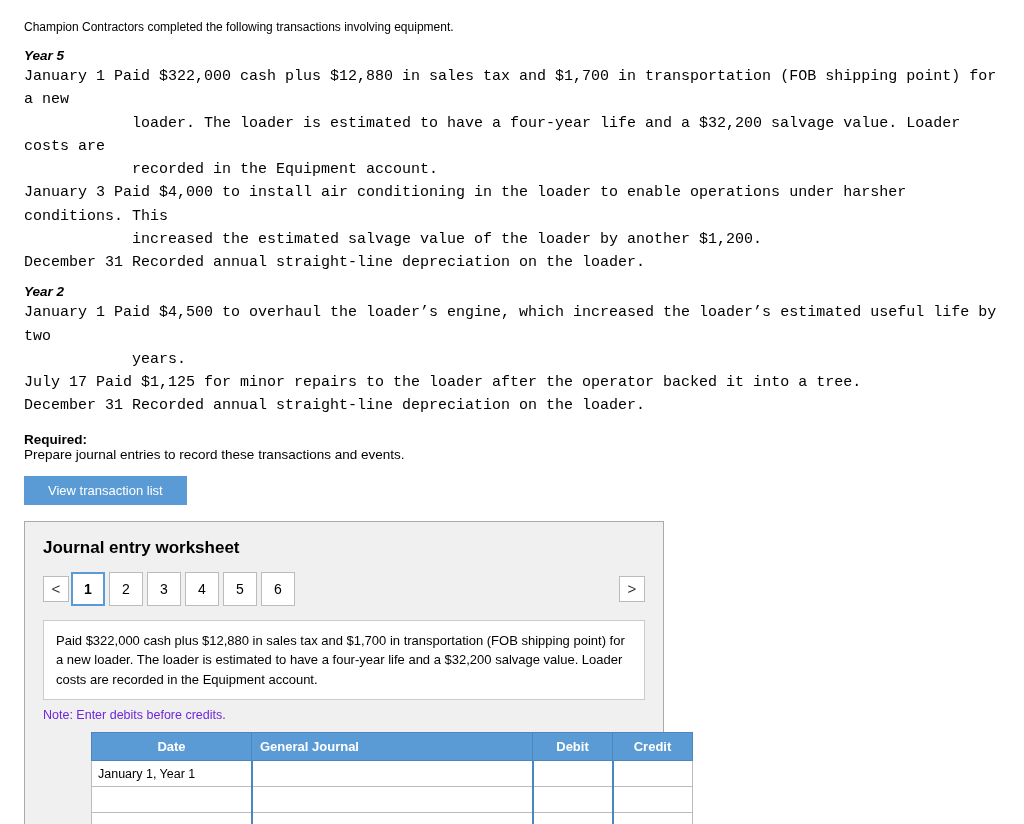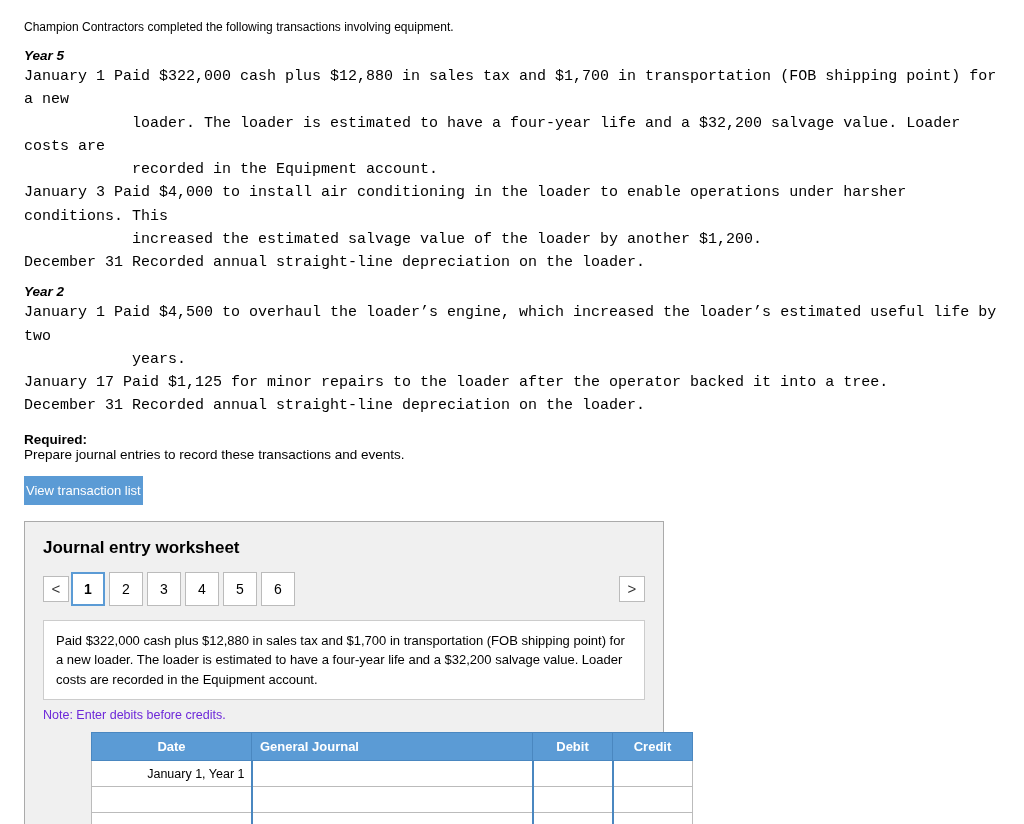--- a/index.html
+++ b/index.html
@@ -36,21 +36,21 @@
       font-size: 13.5px;
     }
     .required-section .req-label {
       font-weight: bold;
     }
     .view-transaction-btn {
       display: inline-block;
       background-color: #5b9bd5;
       color: #fff;
       border: none;
-      padding: 7px 2px;
+      padding: 7px 24px;
       font-size: 13px;
       cursor: pointer;
       margin-bottom: 16px;
       font-family: Arial, sans-serif;
     }
     .worksheet-container {
       border: 1px solid #aaa;
       background: #f0f0f0;
       padding: 16px 18px 18px 18px;
       max-width: 640px;
@@ -143,21 +143,21 @@
     }
     .journal-table tbody tr td {
       border: 1px solid #bbb;
       padding: 0;
       height: 26px;
     }
     .journal-table tbody tr td:first-child {
       padding: 3px 6px;
       font-family: Arial, sans-serif;
       font-size: 12.5px;
-      text-align: right;
+      text-align: left;
       vertical-align: middle;
     }
     .journal-table tbody tr td input {
       width: 100%;
       height: 100%;
       border: none;
       outline: none;
       padding: 3px 6px;
       font-family: Arial, sans-serif;
       font-size: 12.5px;
@@ -214,21 +214,21 @@
   &nbsp;&nbsp;&nbsp;&nbsp;&nbsp;&nbsp;&nbsp;&nbsp;&nbsp;&nbsp;&nbsp;&nbsp;recorded in the Equipment account.<br>
   <span>   January 3</span> Paid $4,000 to install air conditioning in the loader to enable operations under harsher conditions. This<br>
   &nbsp;&nbsp;&nbsp;&nbsp;&nbsp;&nbsp;&nbsp;&nbsp;&nbsp;&nbsp;&nbsp;&nbsp;increased the estimated salvage value of the loader by another $1,200.<br>
   <span>December 31</span> Recorded annual straight-line depreciation on the loader.
 </div>
 
 <div class="year-header">Year 2</div>
 <div class="transactions-block">
   <span>   January 1</span> Paid $4,500 to overhaul the loader’s engine, which increased the loader’s estimated useful life by two<br>
   &nbsp;&nbsp;&nbsp;&nbsp;&nbsp;&nbsp;&nbsp;&nbsp;&nbsp;&nbsp;&nbsp;&nbsp;years.<br>
-  <span>January 17</span> Paid $1,125 for minor repairs to the loader after the operator backed it into a tree.<br>
+  <span>July 17</span> Paid $1,125 for minor repairs to the loader after the operator backed it into a tree.<br>
   <span>December 31</span> Recorded annual straight-line depreciation on the loader.
 </div>
 
 <div class="required-section">
   <span class="req-label">Required:</span><br>
   <span>Prepare journal entries to record these transactions and events.</span>
 </div>
 
 <button class="view-transaction-btn">View transaction list</button>
 

